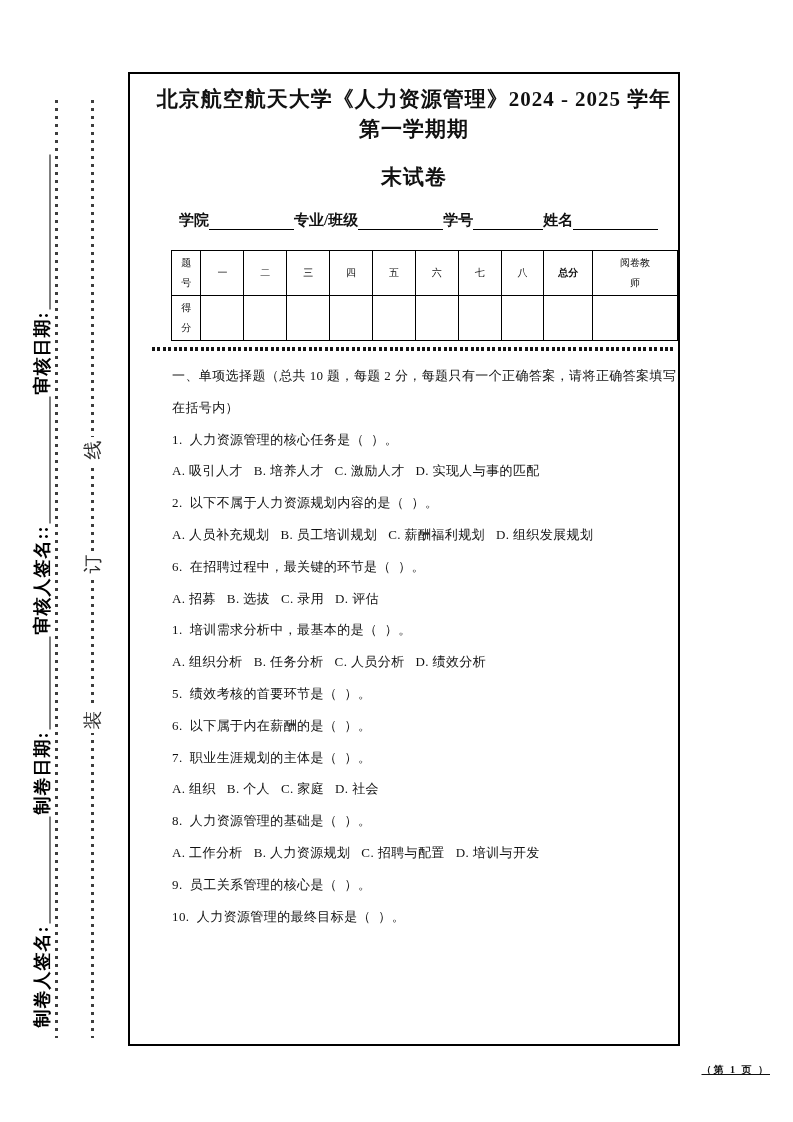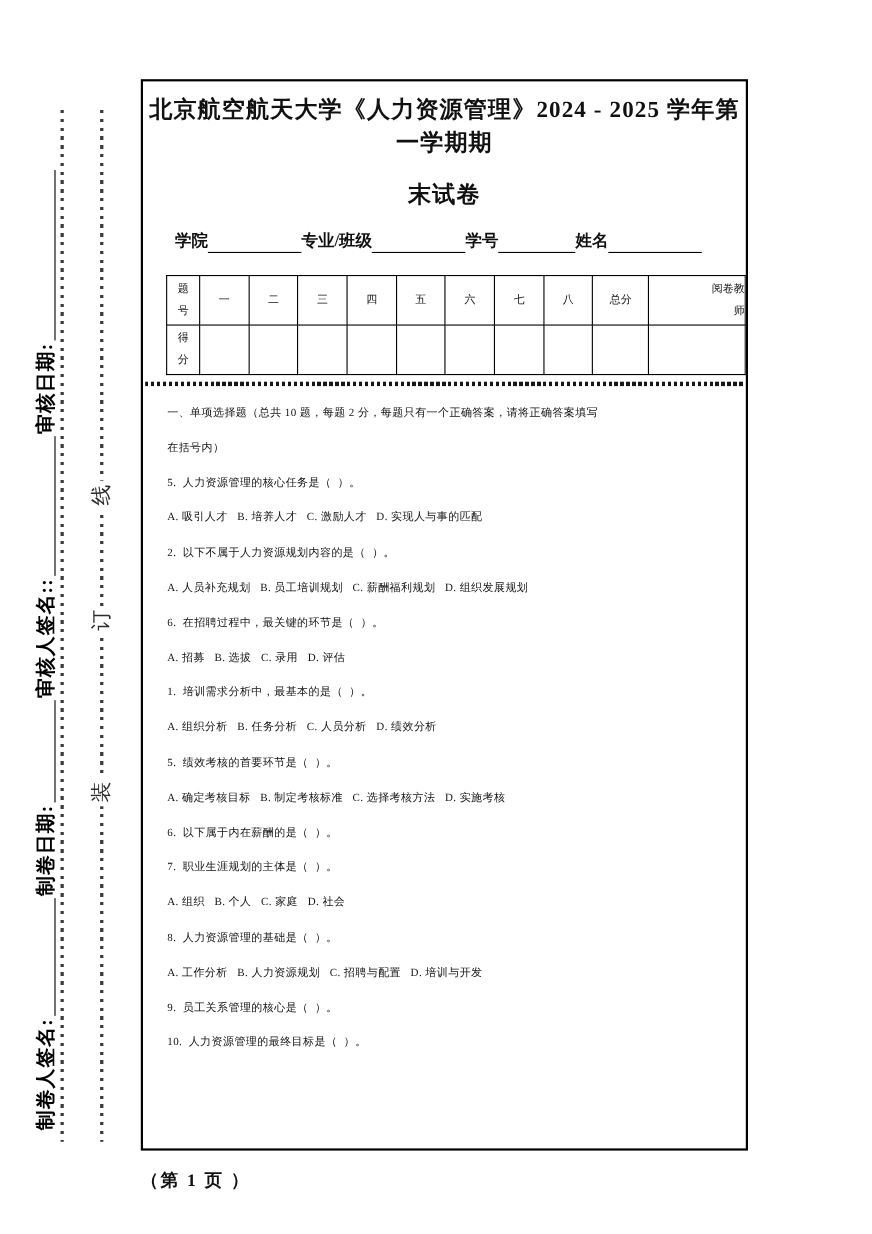--- a/index.html
+++ b/index.html
@@ -63,20 +63,21 @@
   .bind-char.c2 { top: 706px; }
 
   
   .exam-box {
     position: absolute;
     left: 128px; top: 72px;
     width: 552px; height: 974px;
     border: 2px solid #000;
     background: #fff;
     overflow: hidden;
+    padding-left: 20px;
   }
   .title-line {
     text-align: center;
     font-size: 21px;
     font-weight: bold;
     letter-spacing: 1px;
     line-height: 30px;
   }
   .title-line.l1 { margin-top: 10px; }
   .title-line.l2 { margin-top: 18px; }
@@ -111,52 +112,53 @@
     border: 1.5px solid #000;
     text-align: center;
     vertical-align: middle;
     font-weight: normal;
     padding: 0;
     height: 45px;
     line-height: 20px;
   }
   .score-table .c-head  { width: 32px; }
   .score-table .c-num   { width: 50px; }
-  .score-table .c-total { width: 57px; }
-  .score-table .c-grader{ width: 96px; text-align: right; }
+  .score-table .c-total { width: 57px; font-weight: bold; }
+  .score-table .c-grader{ width: 96px; }
   .score-table .stack { display: inline-block; width: 17px; line-height: 20px; word-break: break-all; }
   .score-table .wrap2 { display: inline-block; width: 34px; line-height: 20px; }
 
   .dotted-sep {
     margin: 6px 2px 0 2px;
     height: 4px;
     background: repeating-linear-gradient(90deg, #161616 0 3px, transparent 3px 5.4px);
   }
 
   .questions {
     margin: 9px 0 0 22px;
     padding-right: 2px;
-    font-size: 10px;
+    font-size: 13px;
     letter-spacing: 0.4px;
   }
   .qline {
     height: 31.8px;
     line-height: 31.8px;
     white-space: pre;
     overflow: hidden;
   }
 
   .page-footer {
     position: absolute;
     left: 128px; top: 1063px;
     width: 642px;
-    text-align: left;
-    font-size: 16px;
+    text-align: right;
+    font-size: 10px;
     font-weight: bold;
     letter-spacing: 2px;
+    text-decoration: underline;
   }
 </style>
 </head>
 <body>
 
 <div class="page">
 
   <div class="seal-labels">
     <span class="lbl">制卷人签名:</span>
     <span class="fill-line w1"></span>
@@ -223,30 +225,29 @@
             <td></td>
           </tr>
     </tbody>
       </table>
 
     <div class="dotted-sep"></div>
 
     <div class="questions" id="questions">
       <div class="qline">一、单项选择题（总共 10 题，每题 2 分，每题只有一个正确答案，请将正确答案填写</div>
       <div class="qline">在括号内）</div>
-    <div class="qline">5.  人力资源管理的核心任务是（  ）。</div>
+    <div class="qline">1.  人力资源管理的核心任务是（  ）。</div>
         <div class="qline">A. 吸引人才   B. 培养人才   C. 激励人才   D. 实现人与事的匹配</div>
         <div class="qline">2.  以下不属于人力资源规划内容的是（  ）。</div>
         <div class="qline">A. 人员补充规划   B. 员工培训规划   C. 薪酬福利规划   D. 组织发展规划</div>
         <div class="qline">6.  在招聘过程中，最关键的环节是（  ）。</div>
         <div class="qline">A. 招募   B. 选拔   C. 录用   D. 评估</div>
         <div class="qline">1.  培训需求分析中，最基本的是（  ）。</div>
         <div class="qline">A. 组织分析   B. 任务分析   C. 人员分析   D. 绩效分析</div>
         <div class="qline">5.  绩效考核的首要环节是（  ）。</div>
-        <div class="qline">A. 确定考核目标   B. 制定考核标准   C. 选择考核方法   D. 实施考核</div>
         <div class="qline">6.  以下属于内在薪酬的是（  ）。</div>
         <div class="qline">7.  职业生涯规划的主体是（  ）。</div>
         <div class="qline">A. 组织   B. 个人   C. 家庭   D. 社会</div>
         <div class="qline">8.  人力资源管理的基础是（  ）。</div>
         <div class="qline">A. 工作分析   B. 人力资源规划   C. 招聘与配置   D. 培训与开发</div>
         <div class="qline">9.  员工关系管理的核心是（  ）。</div>
         <div class="qline">10.  人力资源管理的最终目标是（  ）。</div>
       </div>
 
   </div>

